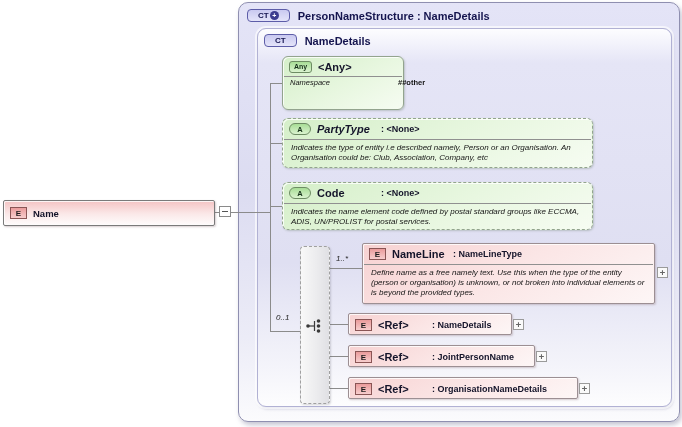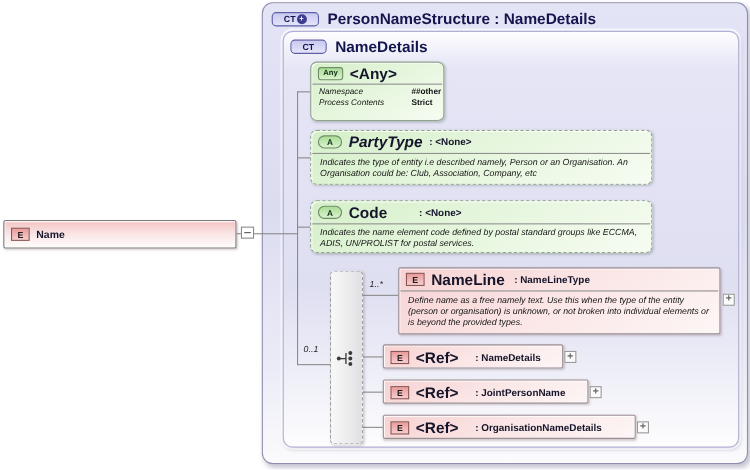--- a/index.html
+++ b/index.html
@@ -7,21 +7,21 @@
           font-family:"Liberation Sans",sans-serif;}
   .abs{position:absolute;box-sizing:border-box;}
   
   .ct-outer{background:linear-gradient(180deg,#e4e4f7 0%,#dcdcf1 45%,#ececf7 80%,#fbfbfd 100%);
             border:1px solid #8f8fb0;border-radius:10px;
             box-shadow:2px 3px 5px rgba(110,110,145,.40);}
   .ct-inner{background:linear-gradient(180deg,#fdfdff 0%,#e5e5f6 9%,#dfdff2 62%,#f6f6fb 92%,#fdfdfe 100%);
             border:1px solid #b1b1d4;border-radius:9px;
             box-shadow:0 0 0 2px rgba(255,255,255,.65),1px 2px 3px rgba(110,110,145,.35);}
   .ct-hdr{position:absolute;left:8px;top:6px;display:flex;align-items:center;gap:8px;}
-  .ct-title{font-weight:bold;font-size:14px;color:#14144e;white-space:pre;}
+  .ct-title{font-weight:bold;font-size:11px;color:#14144e;white-space:pre;}
   
   .badge{display:inline-flex;align-items:center;justify-content:center;flex:none;
          font-weight:bold;box-sizing:border-box;}
   .badge.ct{min-width:22px;height:13px;border-radius:4px;padding:0 10px;
             background:linear-gradient(180deg,#c9c9f0,#e4e4f9);
             border:1px solid #5d5da8;color:#14144e;font-size:8px;gap:1px;}
   .plusdot{display:inline-block;width:9px;height:9px;border-radius:50%;background:#3d3d8f;
            color:#ffffff;font:bold 7px/9px "Liberation Sans",sans-serif;text-align:center;}
   .badge.e{width:17px;height:12px;background:linear-gradient(180deg,#ea9b9b,#f7cdcd);
            border:1px solid #8a5555;color:#1c1c1c;font-size:8px;}
@@ -35,25 +35,25 @@
   .sbox{box-sizing:border-box;border-radius:2px;}
   .green{background:linear-gradient(150deg,#d5efc9 0%,#e8f7e0 55%,#f6fcf2 100%);
          border:1px solid #93a48e;border-radius:6px;
          box-shadow:inset 1px 1px 0 rgba(255,255,255,.8),1px 1px 2px rgba(90,110,90,.30);}
   .green.dashed{border-style:dashed;}
   .pink{background:linear-gradient(150deg,#f7d2d2 0%,#fbe6e6 50%,#fdf6f6 100%);
         border:1px solid #9c8f93;
         box-shadow:inset 1px 1px 0 rgba(255,255,255,.8),1px 1px 2px rgba(120,90,95,.30);}
   .hdr{display:flex;align-items:center;gap:6px;padding:0 6px;height:20px;}
   .hdr.slim{height:22px;}
-  .nm{font-weight:bold;font-size:14px;color:#14142a;white-space:pre;}
+  .nm{font-weight:bold;font-size:11px;color:#14142a;white-space:pre;}
   .tp{font-weight:bold;font-size:9px;color:#14142a;white-space:pre;}
   .sep{height:1px;background:#909090;margin:0 1px;}
   .desc{font-style:italic;font-size:8px;line-height:10px;color:#151515;padding:3px 8px 2px 8px;}
-  .anyrow{display:flex;align-items:baseline;padding:1px 0 0 7px;}
+  .anyrow{display:flex;align-items:baseline;padding:1px 0 0 7px;gap:24px;}
   .anyrow .lbl{width:84px;font-style:italic;font-size:7.5px;color:#151515;flex:none;}
   .anyrow .val{font-weight:bold;font-size:7.5px;color:#101010;}
   
   .choicebar{background:linear-gradient(90deg,#f8f8f8 0%,#ececee 55%,#e0e0e4 100%);
              border:1px dashed #a0a0a0;border-radius:4px;
              box-shadow:1px 1px 2px rgba(100,100,110,.25);}
   
   .plusbox{width:11px;height:11px;background:#fafafa;border:1px solid #9a9a9a;
            color:#666666;font:bold 9px/9px "DejaVu Sans Mono",monospace;text-align:center;
            box-sizing:border-box;}
@@ -108,24 +108,20 @@
 
   <div class="abs sbox green" style="left:282px;top:56px;width:122px;height:54px;">
     <div class="hdr" style="height:19px;">
       <span class="badge any">Any</span>
       <span class="nm">&lt;Any&gt;</span>
     </div>
     <div class="sep"></div>
     <div class="anyrow">
       <span class="lbl">Namespace</span>
       <span class="val">##other</span>
-    </div>
-    <div class="anyrow">
-      <span class="lbl">Process Contents</span>
-      <span class="val">Strict</span>
     </div>
   </div>
 
   <div class="abs sbox green dashed" style="left:282px;top:118px;width:311px;height:50px;">
     <div class="hdr">
       <span class="badge a">A</span>
       <span class="nm" style="min-width:58px;font-style:italic;">PartyType</span>
       <span class="tp">: &lt;None&gt;</span>
     </div>
     <div class="sep"></div>

